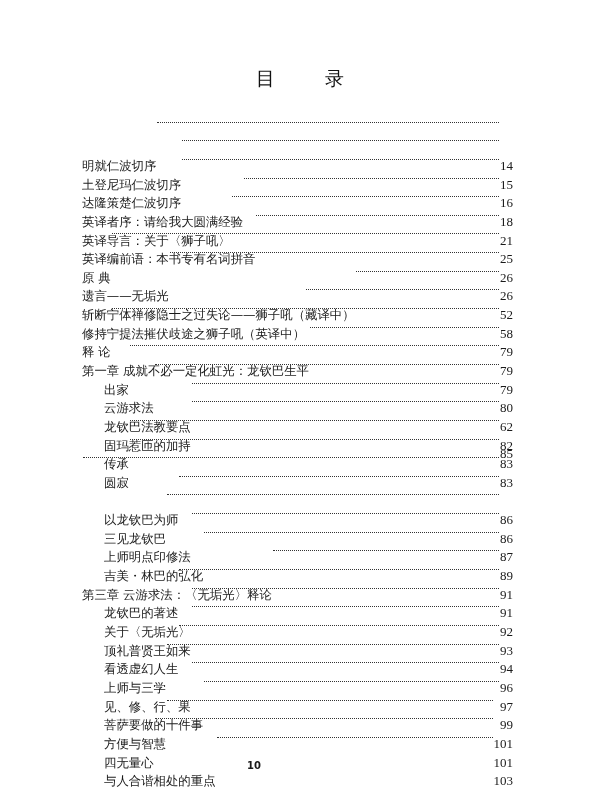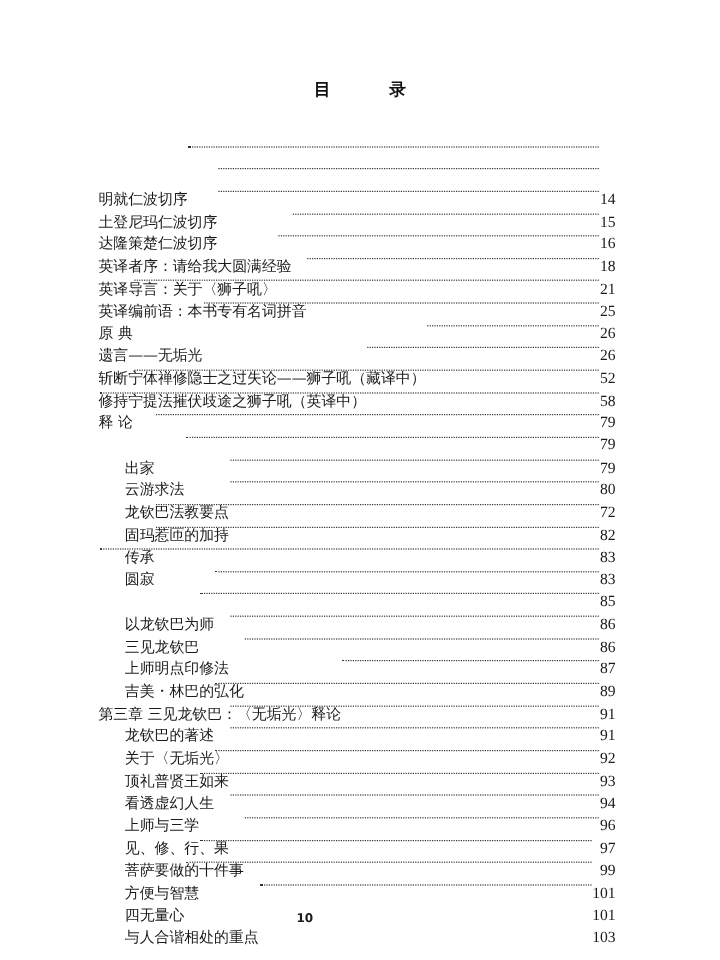--- a/index.html
+++ b/index.html
@@ -3,37 +3,37 @@
 <meta charset="utf-8">
 <style>
   html, body { margin: 0; padding: 0; }
   body {
     width: 600px; height: 800px; background: #ffffff; position: relative; overflow: hidden;
     font-family: "DejaVu Serif", "Liberation Serif", serif; color: #1a1a1a;
   }
   .title {
     position: absolute; top: 66px; left: 0; width: 600px; text-align: center;
     font-family: "DejaVu Sans", "Liberation Sans", sans-serif;
-    font-weight: bold; font-size: 14px; letter-spacing: 22px; text-indent: 22px; color: #111;
+    font-weight: normal; font-size: 19px; letter-spacing: 22px; text-indent: 22px; color: #111;
   }
   .toc {
     position: absolute; top: 109px; left: 82px; width: 431px;
   }
   .row {
     display: flex; align-items: baseline; height: 18.65px; line-height: 18.65px;
     font-size: 12.4px; white-space: nowrap;
   }
   .row.sub { padding-left: 22px; }
   .row .label { flex: 0 0 auto; margin-top: 48px; }
   .row .dots {
     flex: 1 1 auto; overflow: hidden; margin: 0 1px;
     border-bottom: 1.2px dotted #333; height: 0; align-self: flex-end; margin-bottom: 5px;
   }
   .row .num {
-    flex: 0 0 auto; font-family: "Liberation Serif", "DejaVu Serif", serif; font-size: 13px; margin-top: 47px;
+    flex: 0 0 auto; font-family: "Liberation Serif", "DejaVu Serif", serif; font-size: 13px;
   }
   .page-num {
     position: absolute; top: 760px; left: 0; width: 508px; text-align: center;
     font-family: "DejaVu Sans", "Liberation Sans", sans-serif; font-weight: bold; font-size: 10px;
   }
 </style>
 </head>
 <body>
 
 <div class="title">目 录</div>
@@ -88,37 +88,38 @@
       <span class="label">修持宁提法摧伏歧途之狮子吼（英译中）</span>
       <span class="dots"></span>
       <span class="num">58</span>
     </div>
     <div class="row">
       <span class="label">释  论</span>
       <span class="dots"></span>
       <span class="num">79</span>
     </div>
     <div class="row">
+      <span class="label">第一章  成就不必一定化虹光：龙钦巴生平</span>
       <span class="dots"></span>
       <span class="num">79</span>
     </div>
     <div class="row sub">
       <span class="label">出家</span>
       <span class="dots"></span>
       <span class="num">79</span>
     </div>
     <div class="row sub">
       <span class="label">云游求法</span>
       <span class="dots"></span>
       <span class="num">80</span>
     </div>
     <div class="row sub">
       <span class="label">龙钦巴法教要点</span>
       <span class="dots"></span>
-      <span class="num">72</span>
+      <span class="num">62</span>
     </div>
     <div class="row sub">
       <span class="label">固玛惹匝的加持</span>
       <span class="dots"></span>
       <span class="num">82</span>
     </div>
     <div class="row sub">
       <span class="label">传承</span>
       <span class="dots"></span>
       <span class="num">83</span>
@@ -146,21 +147,21 @@
       <span class="label">上师明点印修法</span>
       <span class="dots"></span>
       <span class="num">87</span>
     </div>
     <div class="row sub">
       <span class="label">吉美・林巴的弘化</span>
       <span class="dots"></span>
       <span class="num">89</span>
     </div>
     <div class="row">
-      <span class="label">第三章  三见龙钦巴：〈无垢光〉释论</span>
+      <span class="label">第三章  云游求法：〈无垢光〉释论</span>
       <span class="dots"></span>
       <span class="num">91</span>
     </div>
     <div class="row sub">
       <span class="label">龙钦巴的著述</span>
       <span class="dots"></span>
       <span class="num">91</span>
     </div>
     <div class="row sub">
       <span class="label">关于〈无垢光〉</span>

